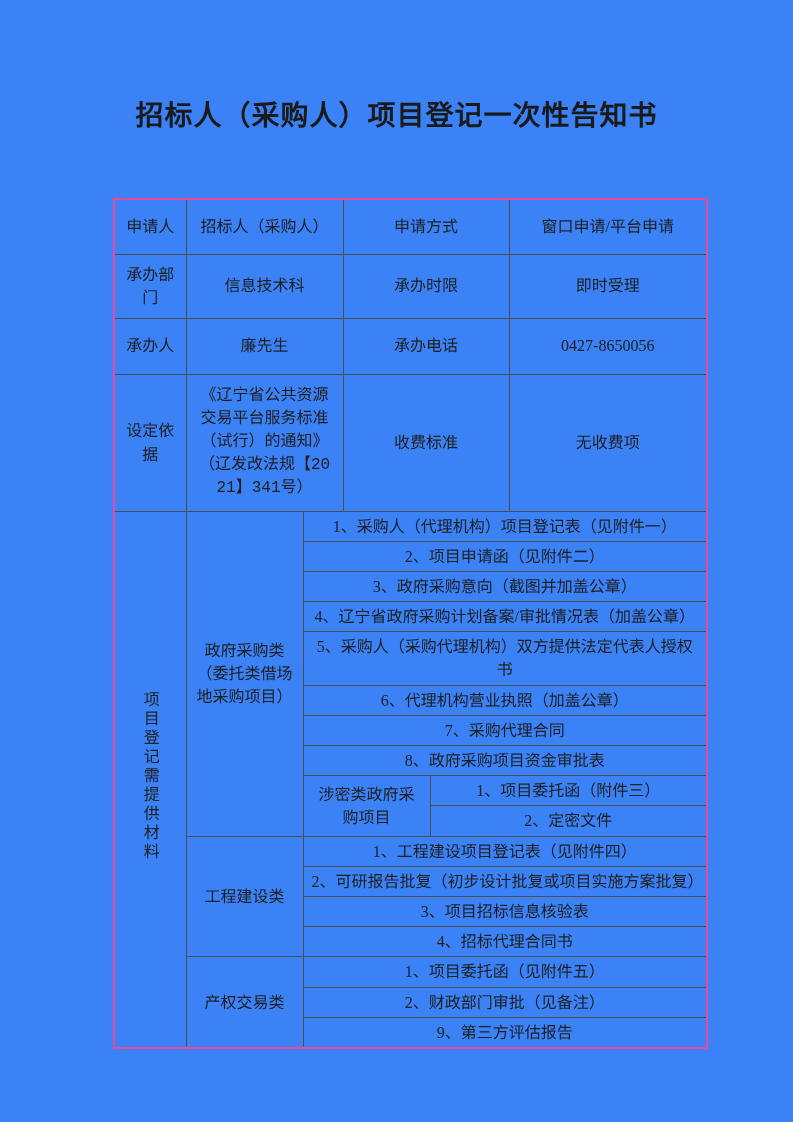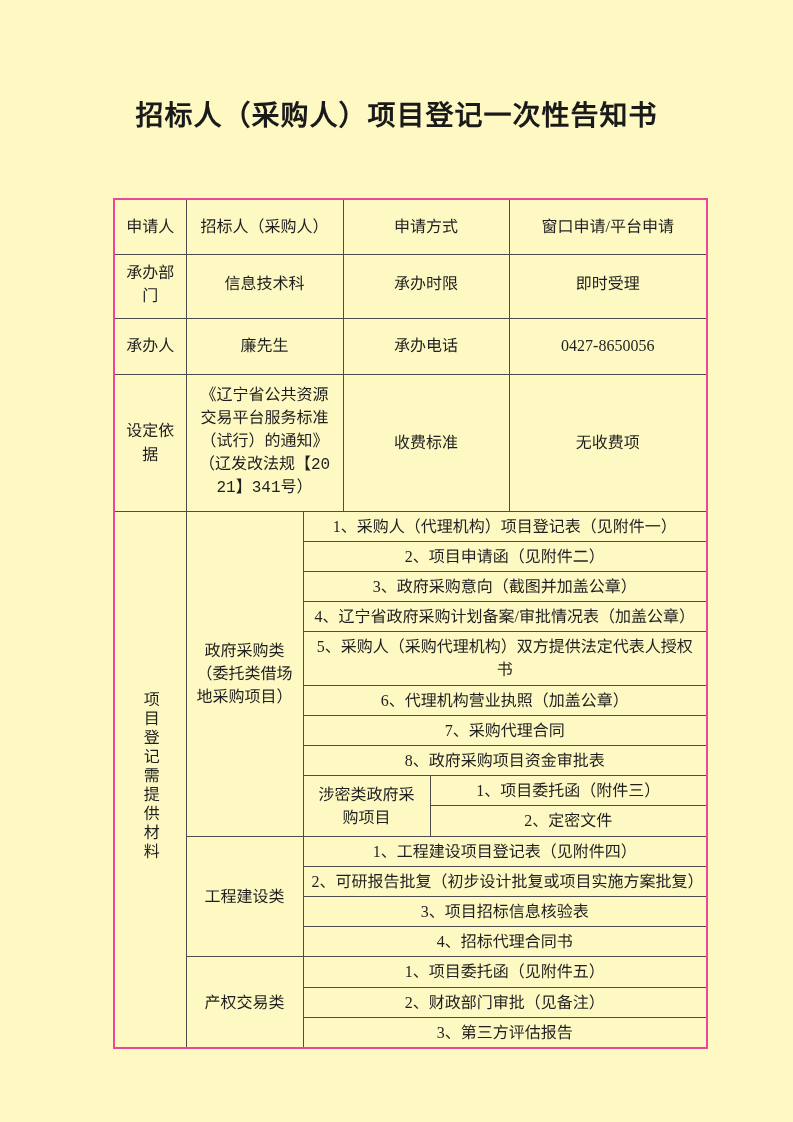--- a/index.html
+++ b/index.html
@@ -1,19 +1,19 @@
 <!DOCTYPE html>
 <html lang="zh-CN"><head>
 <meta charset="utf-8">
 <style>
   html, body { margin: 0; padding: 0; background: #ffffff; }
   .page {
     width: 793px;
     height: 1122px;
-    background: #fef9c3;
+    background: #3b82f6;
     color: #1f1f1f;
     font-family: "Liberation Serif", "DejaVu Serif", serif;
     position: relative;
     box-sizing: border-box;
     padding-top: 97px;
     overflow: hidden;
   }
   .doc-title {
     margin: 0;
     text-align: center;
@@ -36,21 +36,21 @@
     padding: 3px 8px;
     font-size: 16px;
     line-height: 1.45;
     color: #1f1f1f;
     word-break: break-all;
     overflow: hidden;
     text-align: center;
   }
   
   tr.r-a { height: 55px; }
-  tr.r-b { height: 64px; font-family: Liberation Mono, monospace; }
+  tr.r-b { height: 64px; }
   tr.r-c { height: 56px; }
   tr.r-d { height: 137px; }
   
   tr.r-m { height: 30px; }
   td.lbl { text-align: justify; text-justify: inter-character; }
   td.just { text-align: justify; text-justify: inter-character; font-family: Liberation Mono, monospace; }
   td.item { font-size: 15.5px; padding: 2px 8px; }
   td.cat  { font-size: 15.5px; padding: 2px 8px; margin-top: 35px; }
   td.vhead { text-align: center; padding: 0; }
   .vtext {
@@ -154,18 +154,18 @@
         <td class="item" colspan="4">4、招标代理合同书</td>
       </tr>
       <tr class="r-m">
         <td class="cat" rowspan="3">产权交易类</td>
         <td class="item" colspan="4">1、项目委托函（见附件五）</td>
       </tr>
       <tr class="r-m">
         <td class="item" colspan="4">2、财政部门审批（见备注）</td>
       </tr>
       <tr class="r-m">
-        <td class="item" colspan="4">3、第三方评估报告</td>
+        <td class="item" colspan="4">9、第三方评估报告</td>
       </tr>
     </tbody>
   </table>
 
 </div>
 
 </body></html>

